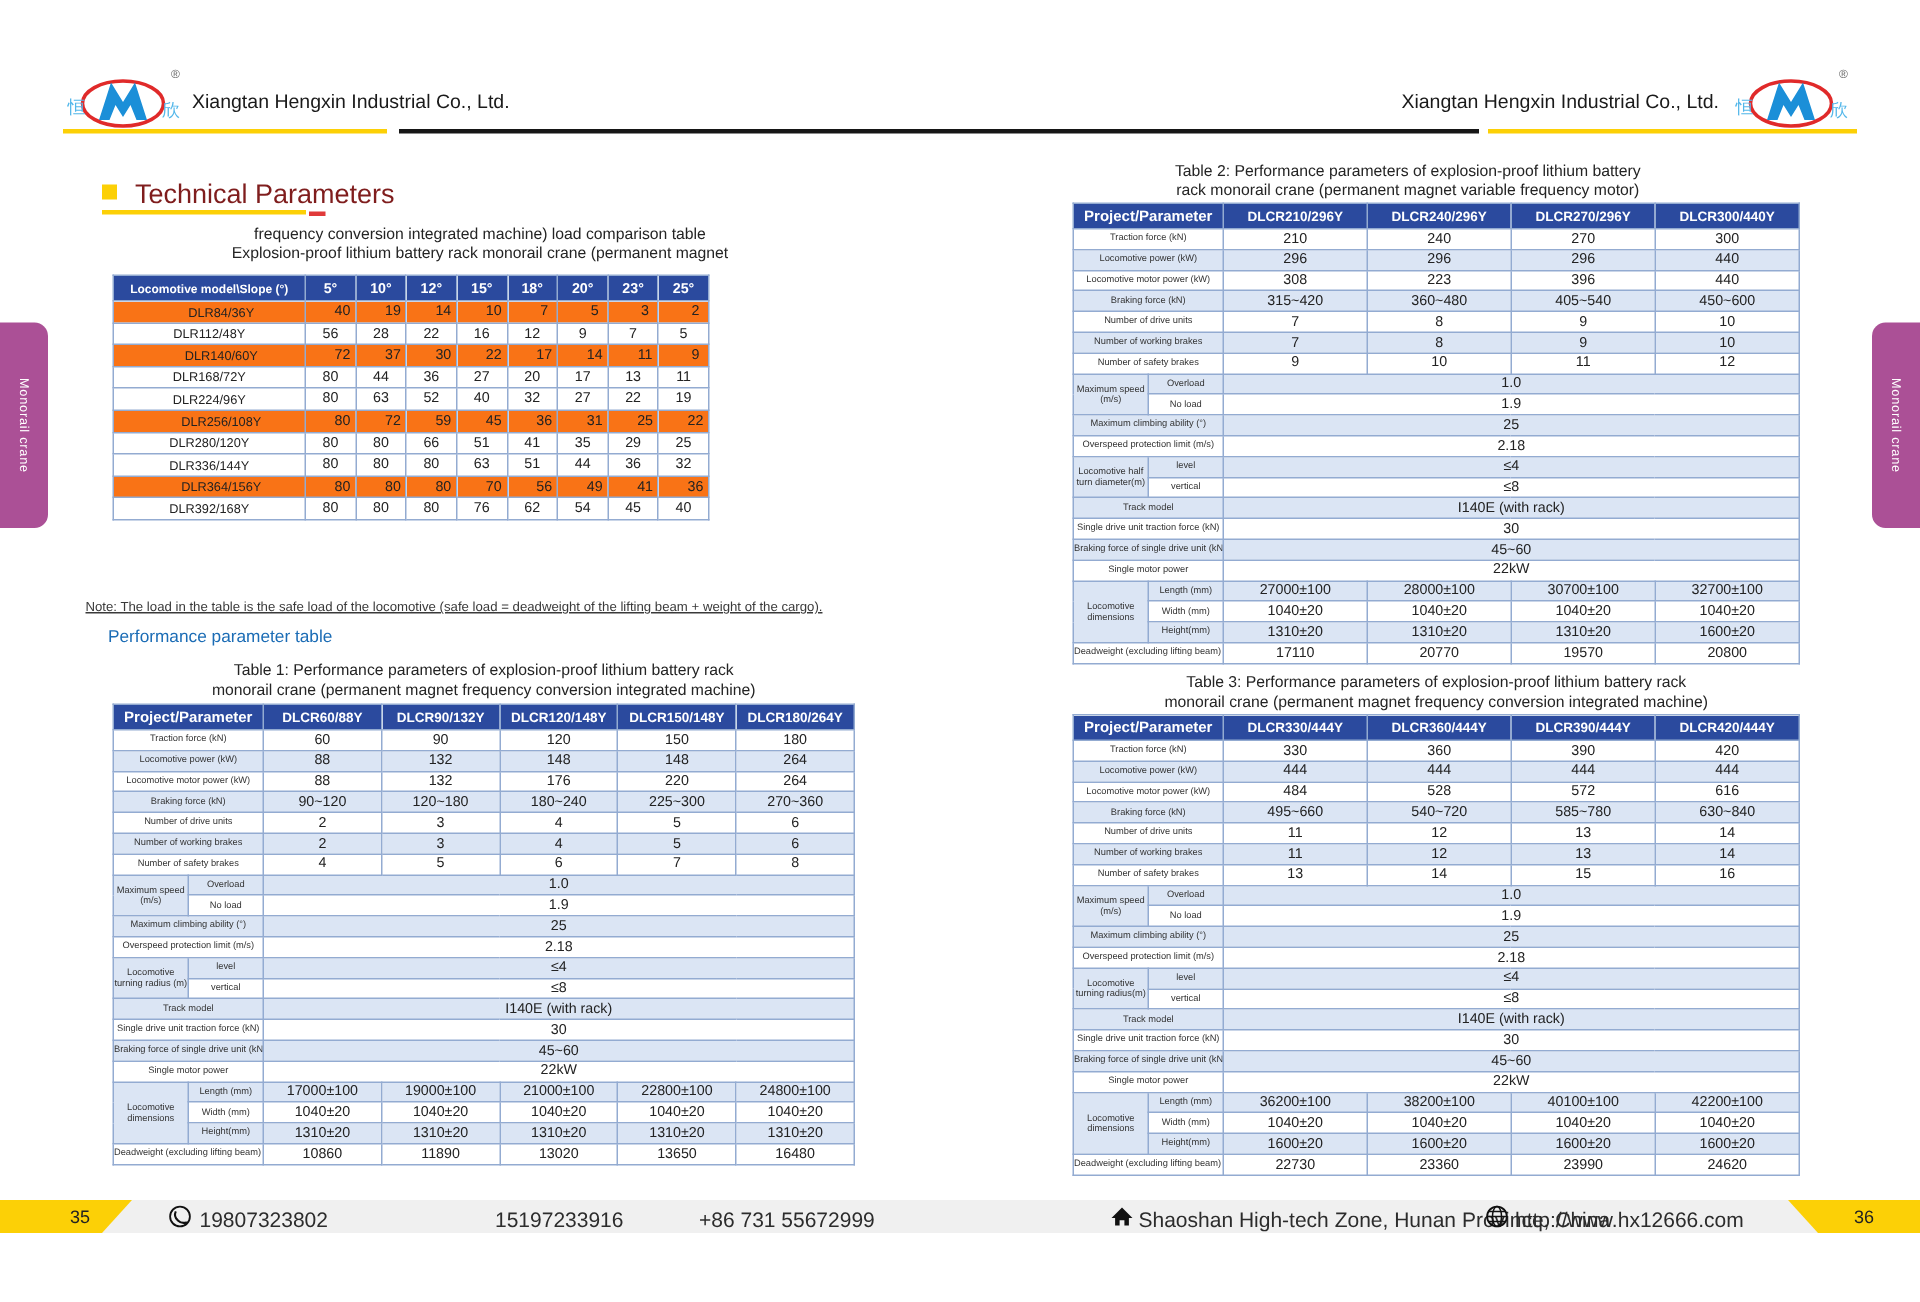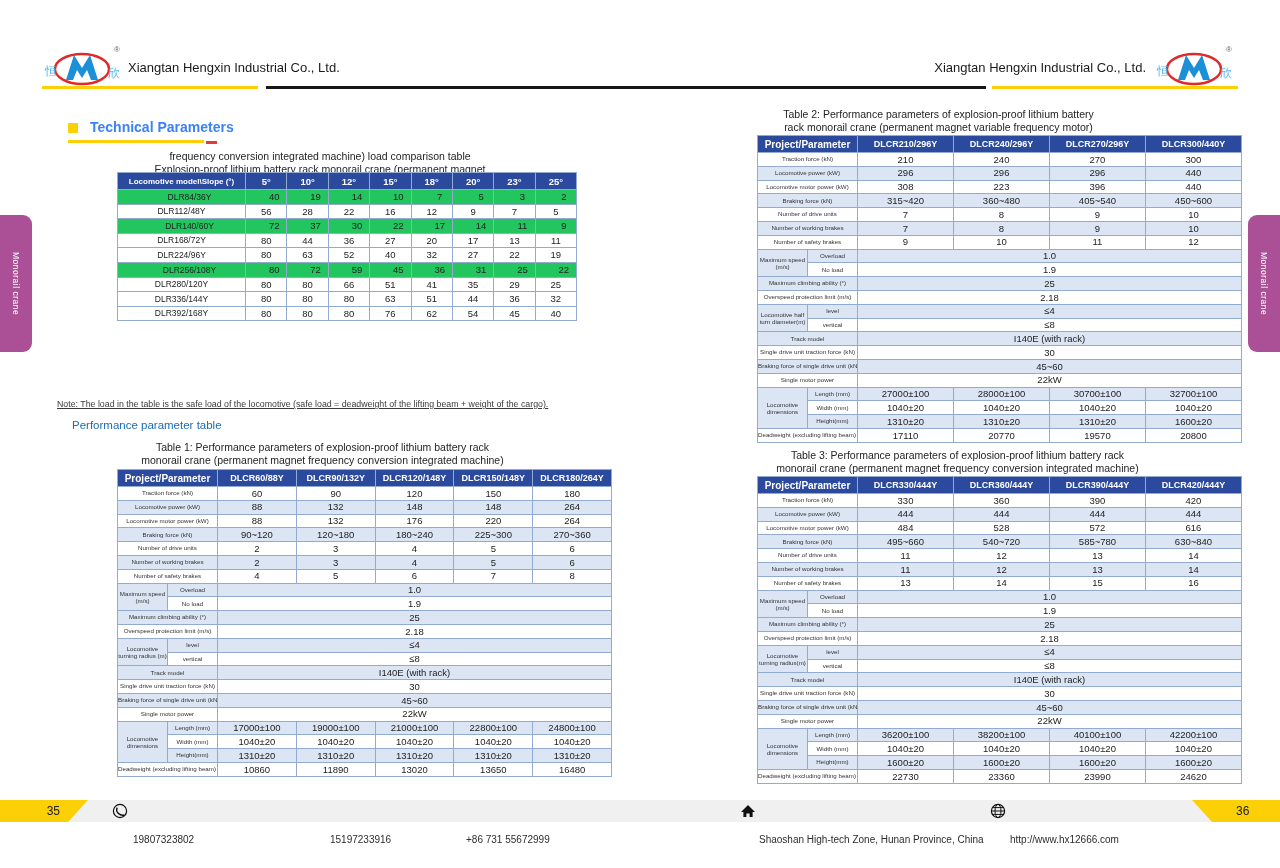--- a/index.html
+++ b/index.html
@@ -10,56 +10,56 @@
   .abs{position:absolute;}
 
   
   .company{font-size:13px;color:#1a1a1a;}
   .hdr-line{height:3px;top:86px;}
   .yellow{background:#fcd006;}
   .black{background:#161616;}
 
   
   .sec-bullet{width:10px;height:10px;background:#fcd006;}
-  .sec-title{font-size:14px;color:#3b82f6;font-weight:700;}
+  .sec-title{font-size:18px;color:#7f1d1d;font-weight:400;}
   .sec-underline{height:3px;background:#fcd006;}
   .sec-reddash{height:3px;background:#e03a3a;}
   .subheading{font-size:11.5px;color:#1b6cb5;font-weight:500;}
   .tbl-title{font-size:10.5px;line-height:13px;text-align:center;color:#242424;}
   .note{font-size:8.8px;color:#3a3a3a;text-decoration:underline;}
 
   
   .side-tab{width:32px;height:137px;background:#ab5096;color:#fff;
     display:flex;align-items:center;justify-content:center;}
   .side-tab span{writing-mode:vertical-rl;font-size:8.5px;letter-spacing:.5px;}
   .tab-left{border-radius:0 9px 9px 0;left:0;top:215px;}
   .tab-right{border-radius:9px 0 0 9px;left:1248px;top:215px;}
 
   
-  table.dtable{border-collapse:collapse;table-layout:fixed;width:100%;margin-left:42px;}
+  table.dtable{border-collapse:collapse;table-layout:fixed;width:100%;}
   .dtable th,.dtable td{border:1px solid #93abd1;padding:0;text-align:center;
     vertical-align:middle;overflow:hidden;white-space:nowrap;}
   .dtable thead th{background:#2b4a9e;color:#fff;font-weight:bold;height:16px;}
   .dtable{border:1px solid #31549f;}
   .perf thead th{font-size:9px;}
   .perf thead th.corner{font-size:10px;}
   .perf td{height:12.8px;font-size:9.5px;background:#fff;line-height:1;}
   .perf td.lab,.perf td.slab{font-size:6.2px;color:#333;}
   .perf td.glab{font-size:6.2px;color:#333;background:#dbe5f4;white-space:normal;line-height:1.15;}
   .perf tr.alt td{background:#dbe5f4;}
   .perf tr.alt td.glab,.perf tr td.glab{background:#dbe5f4;}
   .load thead th{font-size:9.5px;}
   .load thead th.corner{font-size:8px;}
   .load td{height:13.6px;font-size:9.5px;background:#fff;line-height:1;}
   .load td.model{font-size:8.5px;}
-  .load tr.alt td{background:#22c55e;padding-left:16px;}
+  .load tr.alt td{background:#f97316;padding-left:16px;}
 
   
   .foot-bar{top:800px;height:22px;background:#f0f0f0;}
-  .foot-txt{font-size:10px;color:#2c2c2c;top:834px;}
+  .foot-txt{font-size:14px;color:#2c2c2c;top:805px;}
   .page-flag{top:800px;height:22px;background:#fcd006;font-size:12px;color:#222;
     line-height:22px;}
   .flag-left{left:0;width:88px;clip-path:polygon(0 0,100% 0,calc(100% - 20px) 100%,0 100%);
     text-align:right;padding-right:0;}
   .flag-left b{display:block;margin-right:28px;font-weight:normal;}
   .flag-right{left:1192px;width:88px;clip-path:polygon(0 0,100% 0,100% 100%,20px 100%);}
   .flag-right b{display:block;margin-left:44px;font-weight:normal;}
   .icon16{width:16px;height:16px;}
 </style>
 </head>
@@ -98,21 +98,21 @@
 <div class="abs sec-bullet" style="left:68px;top:123px"></div>
 <div class="abs sec-title" style="left:90px;top:119px">Technical Parameters</div>
 <div class="abs sec-underline" style="left:68px;top:140px;width:136px"></div>
 <div class="abs sec-reddash" style="left:206px;top:141px;width:11px"></div>
 
 <div class="abs tbl-title" style="left:75px;top:150px;width:490px">
   <div>frequency conversion integrated machine) load comparison table</div>
   <div>Explosion-proof lithium battery rack monorail crane (permanent magnet</div>
 </div>
 
-<div class="abs" id="load-table" style="left:75px;top:172px;width:460px">
+<div class="abs" id="load-table" style="left:75px;top:183px;width:398px">
     <table class="dtable load">
       <colgroup>
         <col style="width: 128px;">
         <col>
         <col>
         <col>
         <col>
         <col>
         <col>
         <col>
@@ -213,20 +213,31 @@
           <td class="model">DLR336/144Y</td>
           <td class="val">80</td>
           <td class="val">80</td>
           <td class="val">80</td>
           <td class="val">63</td>
           <td class="val">51</td>
           <td class="val">44</td>
           <td class="val">36</td>
           <td class="val">32</td>
         </tr>
+        <tr class="alt">
+          <td class="model">DLR364/156Y</td>
+          <td class="val">80</td>
+          <td class="val">80</td>
+          <td class="val">80</td>
+          <td class="val">70</td>
+          <td class="val">56</td>
+          <td class="val">49</td>
+          <td class="val">41</td>
+          <td class="val">36</td>
+        </tr>
         <tr>
           <td class="model">DLR392/168Y</td>
           <td class="val">80</td>
           <td class="val">80</td>
           <td class="val">80</td>
           <td class="val">76</td>
           <td class="val">62</td>
           <td class="val">54</td>
           <td class="val">45</td>
           <td class="val">40</td>

